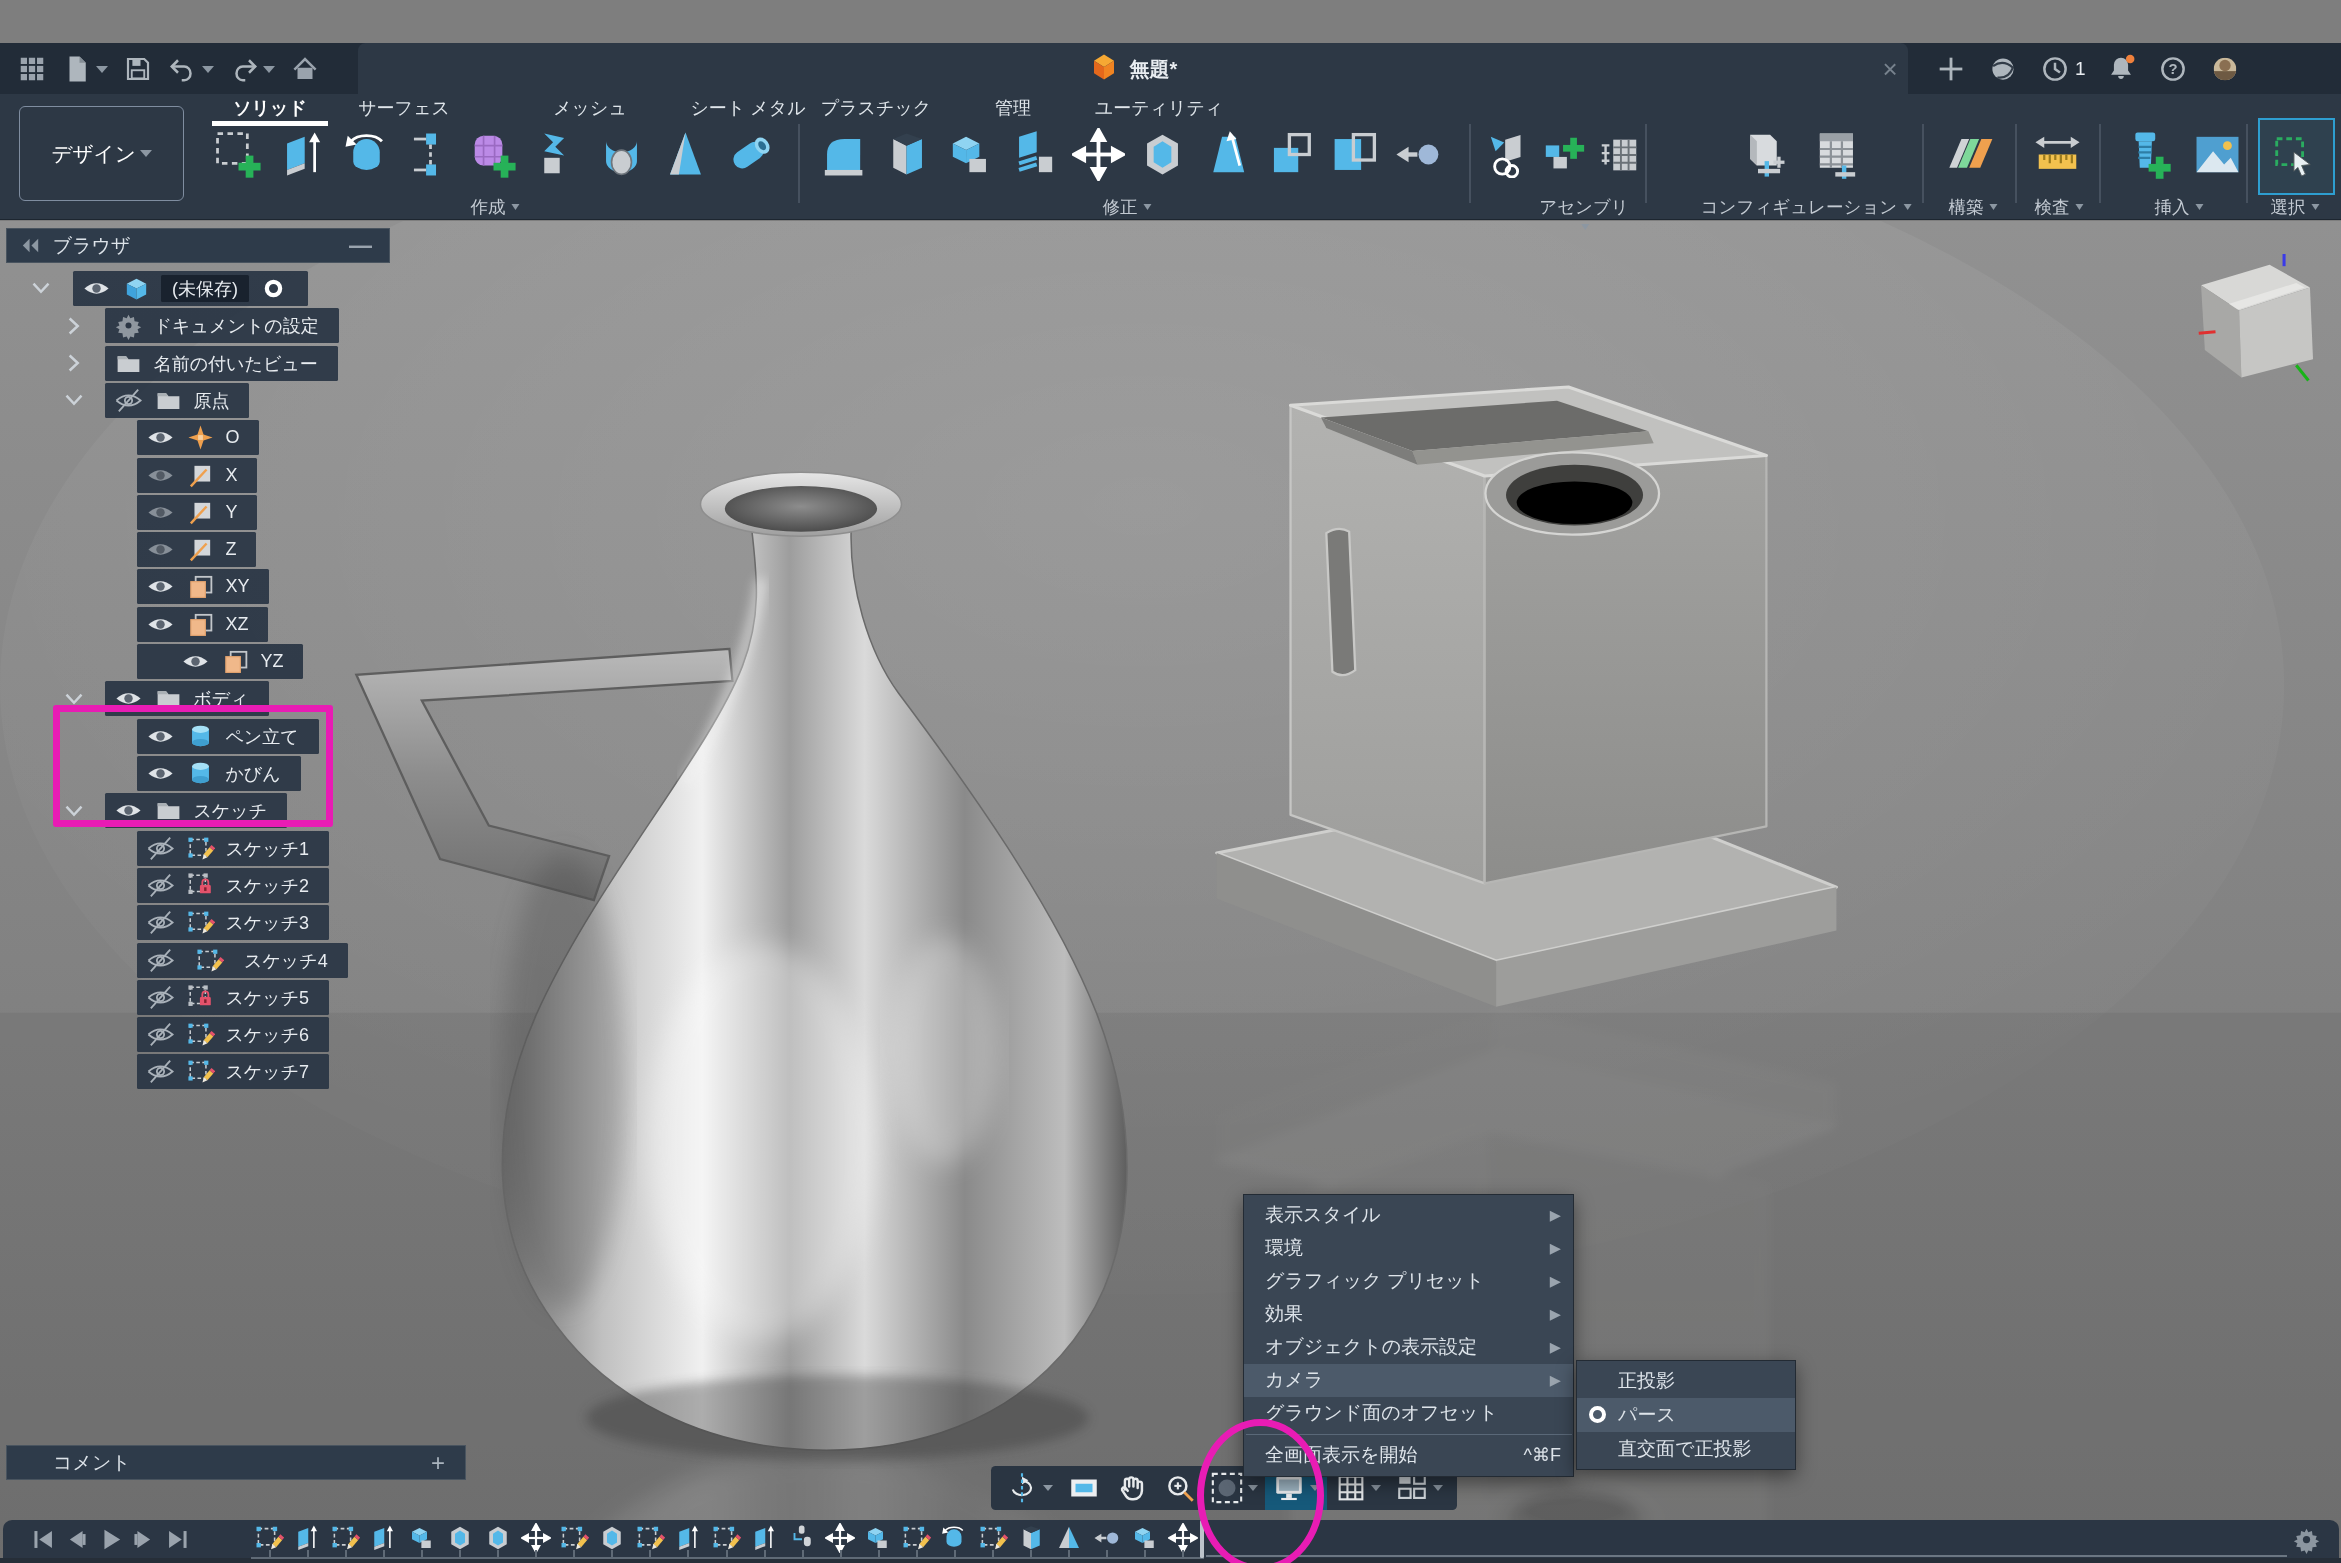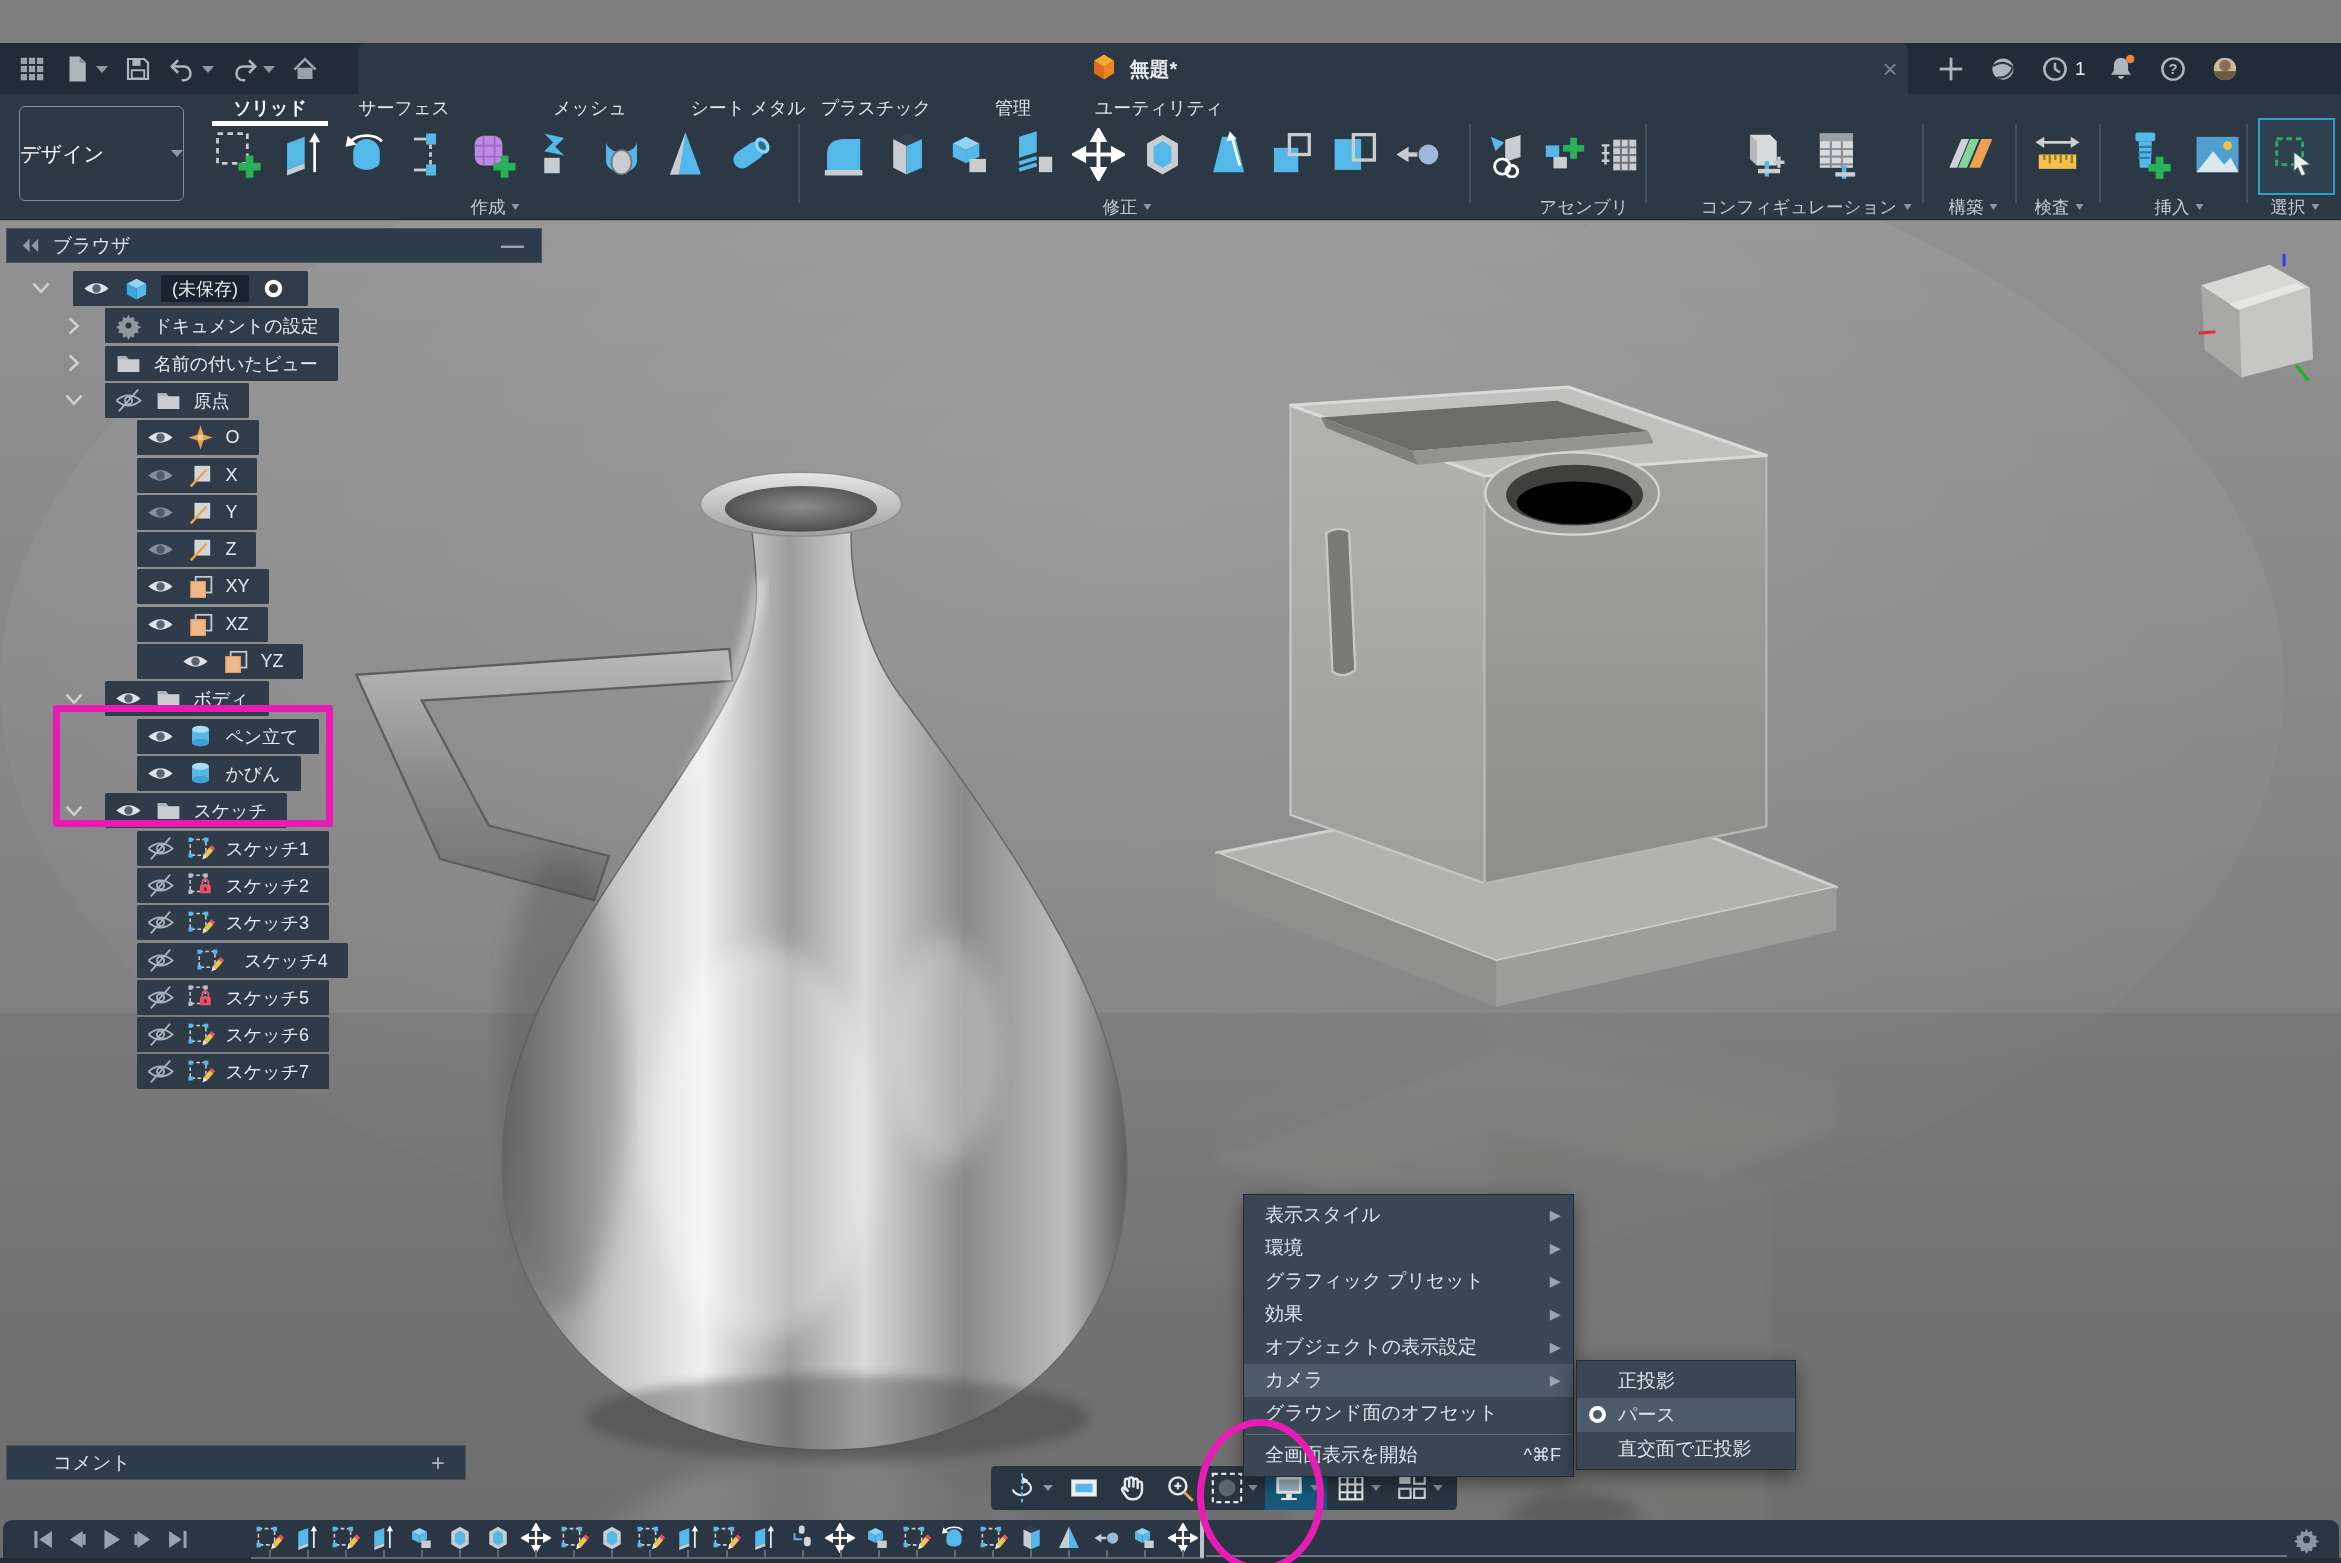--- a/index.html
+++ b/index.html
@@ -20,36 +20,36 @@
     display:flex;align-items:center;justify-content:center;gap:10.7px;color:#e9edf1;font-size:20px;font-weight:bold;}
   .doctab svg{width:30px;height:30px;}
   .tabclose{position:absolute;left:1875px;top:10.7px;width:30px;height:30px;color:#77828d;font-size:26px;line-height:30px;text-align:center;}
   .appicons{position:absolute;left:1908px;top:0;right:0;height:52px;display:flex;align-items:center;gap:18px;padding-left:26px;}
   .aico{display:flex;align-items:center;}
   .aico svg{width:34px;height:34px;}
   .badgecount{color:#e9edf1;font-size:19px;margin-left:3px;}
   
   .ribbon{position:absolute;left:0;top:94px;width:100%;height:126px;background:#2d3845;z-index:20;border-bottom:1.5px solid #1d2630;box-sizing:border-box;}
   .wsbtn{position:absolute;left:19px;top:12px;width:163px;height:93px;border:1.5px solid #7f8da0;border-radius:6px;
-    display:flex;align-items:center;justify-content:space-between;color:#fff;font-size:20.6px;}
+    display:flex;align-items:center;justify-content:center;color:#fff;font-size:20.6px;}
   .rtab{position:absolute;top:1.5px;transform:translateX(-50%);font-size:18px;color:#dfe5ea;white-space:nowrap;}
   .tab-underline{position:absolute;left:212px;top:27px;width:116px;height:4.6px;background:#fff;}
   .ricon{position:absolute;top:34px;width:53px;height:53px;}
   .ricon svg{width:53px;height:53px;}
   .ricon.small{width:46px;height:46px;top:38px;}
   .ricon.small svg{width:46px;height:46px;}
   .selframe{position:absolute;left:2258px;top:24px;width:73px;height:73px;border:2.3px solid #2e9ed0;background:rgba(62,130,160,.12);}
   .rglabel{position:absolute;top:101px;transform:translateX(-50%);font-size:17.5px;color:#c3cad2;white-space:nowrap;display:flex;align-items:center;gap:4.6px;}
   .rglabel .caret{border-left-width:4.6px;border-right-width:4.6px;border-top-width:6px;margin-left:1.5px;}
   .rsep{position:absolute;top:30px;height:79px;width:1.5px;background:#46515f;}
   
   .scene{position:absolute;left:0;top:221px;width:2342px;height:1343px;z-index:0;}
   .viewcube{position:absolute;left:2182px;top:228px;width:163px;height:180px;z-index:5;}
   
-  .browser{position:absolute;left:6px;top:228px;width:536px;z-index:10;}
+  .browser{position:absolute;left:6px;top:228px;width:384px;z-index:10;}
   .bheader{height:35px;background:#2e3b4a;border:0.8px solid #49545f;display:flex;align-items:center;color:#dde3e9;font-size:19px;box-sizing:border-box;}
   .bh-collapse{margin:0 10.7px 0 12px;}
   .bh-min{margin-left:auto;margin-right:17px;color:#9aa4ae;font-size:23px;font-weight:bold;}
   .tree{position:absolute;left:0;top:43px;width:460px;}
   .trow{position:absolute;height:35px;background:rgba(43,54,69,.94);display:flex;align-items:center;gap:10.7px;
     padding:0 20px 0 9px;color:#e8ecf0;font-size:18px;border-radius:1.5px;white-space:nowrap;}
   .trow .tico{width:29px;height:29px;flex:0 0 auto;}
   .trow .tico svg{width:29px;height:29px;}
   .chev{position:absolute;width:30px;height:30px;}
   .chev svg{width:30px;height:30px;}

